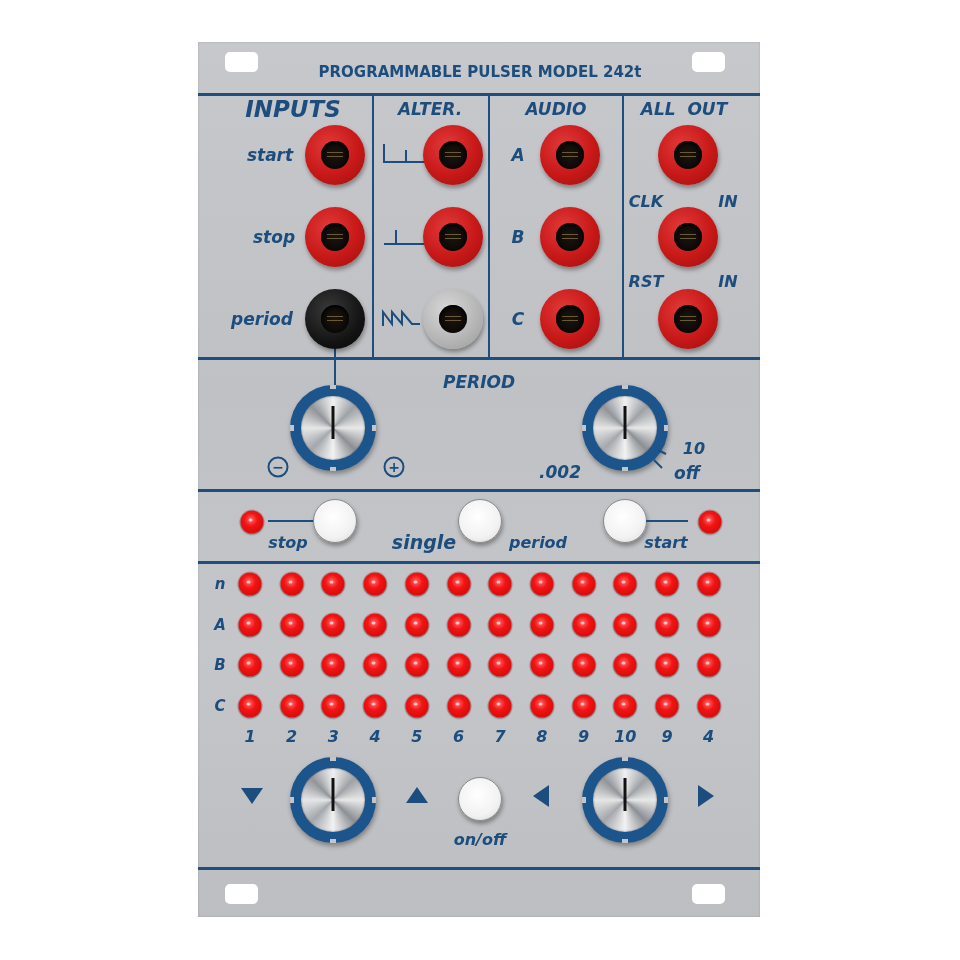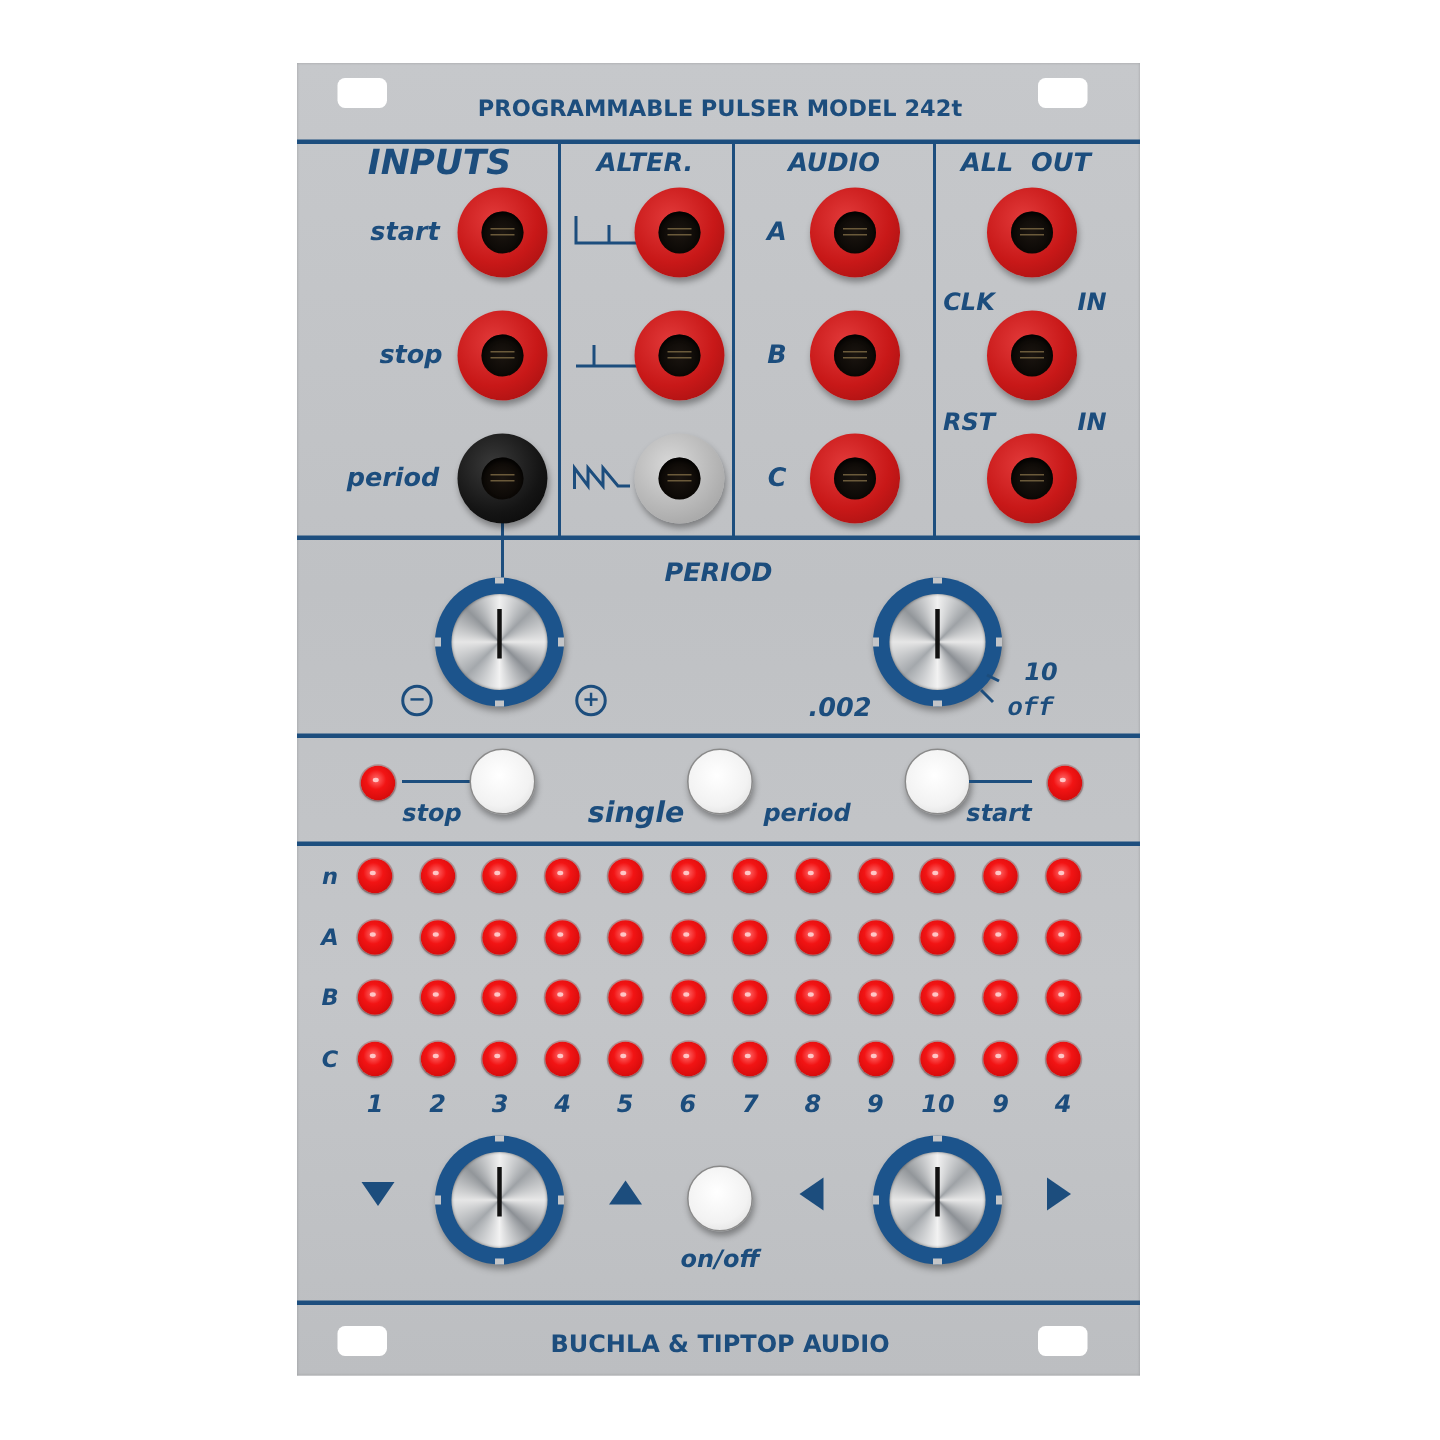--- a/index.html
+++ b/index.html
@@ -193,21 +193,21 @@
     <div class="notch" style="left:40px;bottom:0;width:6px;height:4px;"></div>
     <div class="cap">
         <div class="ptr"></div>
       </div>
   </div>
   <svg class="abs" style="left:450px;top:400px;" width="30" height="40" viewBox="0 0 30 40">
     <line x1="10" y1="8" x2="18" y2="12" stroke="#1c4d7d" stroke-width="2"></line>
     <line x1="6" y1="18" x2="14" y2="26" stroke="#1c4d7d" stroke-width="2"></line>
   </svg>
   <div class="lbl" style="left:496px;top:406px;font-size:16px;">10</div>
-  <div class="lbl" style="left:489px;top:431px;font-size:17px;font-family:Liberation Mono, monospace;">off</div>
+  <div class="lbl" style="left:489px;top:431px;font-size:17px;">off</div>
   <div class="lbl" style="left:362px;top:430px;font-size:17px;">.002</div>
 
   <div class="led" style="left:54px;top:480px;"></div>
   <div class="hline" style="left:70px;top:478px;width:46px;height:2px;"></div>
   <div class="btn" style="left:137px;top:479px;"></div>
   <div class="lbl" style="left:90px;top:500px;font-size:16px;">stop</div>
 
   <div class="lbl" style="left:226px;top:500px;font-size:19px;">single</div>
   <div class="btn" style="left:282px;top:479px;"></div>
   <div class="lbl" style="left:340px;top:500px;font-size:16px;">period</div>
@@ -239,21 +239,20 @@
     <div class="notch" style="left:40px;top:0;width:6px;height:4px;"></div>
     <div class="notch" style="left:0;top:40px;width:4px;height:6px;"></div>
     <div class="notch" style="right:0;top:40px;width:4px;height:6px;"></div>
     <div class="notch" style="left:40px;bottom:0;width:6px;height:4px;"></div>
     <div class="cap">
         <div class="ptr"></div>
       </div>
   </div>
   <div class="tri" style="left:508px;top:754px;border-top:11px solid transparent;border-bottom:11px solid transparent;border-left:16px solid #1c4d7d;"></div>
 
-  <div class="title" style="left:282px;top:854px;font-size:16px;">BUCHLA &amp; TIPTOP AUDIO</div>
 <div class="lbl" style="left: 22px; top: 542px; font-size: 15px;">n</div>
     <div class="led" style="left: 52px; top: 542px;"></div>
     <div class="led" style="left: 93.7px; top: 542px;"></div>
     <div class="led" style="left: 135.4px; top: 542px;"></div>
     <div class="led" style="left: 177.1px; top: 542px;"></div>
     <div class="led" style="left: 218.8px; top: 542px;"></div>
     <div class="led" style="left: 260.5px; top: 542px;"></div>
     <div class="led" style="left: 302.2px; top: 542px;"></div>
     <div class="led" style="left: 343.9px; top: 542px;"></div>
     <div class="led" style="left: 385.6px; top: 542px;"></div>

